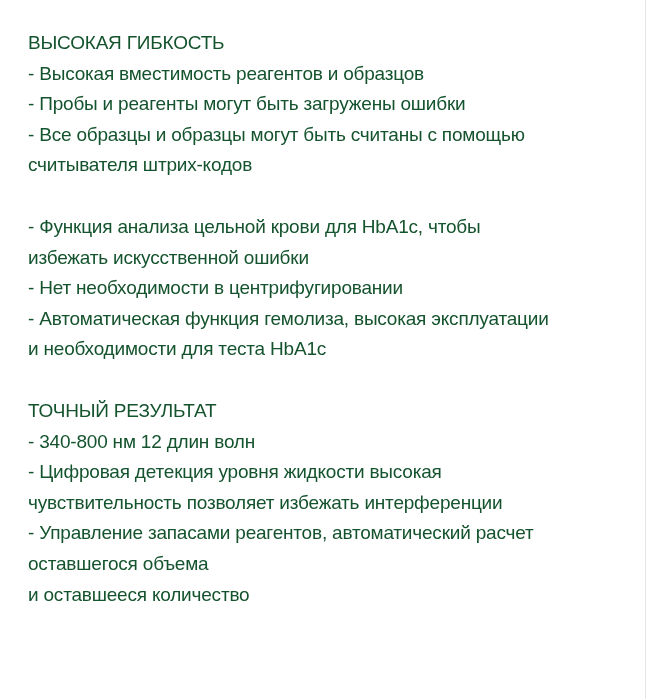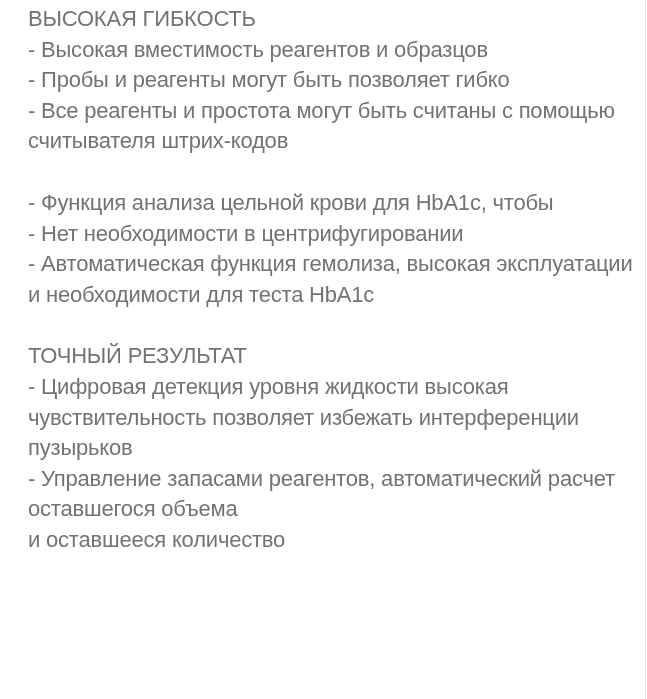--- a/index.html
+++ b/index.html
@@ -7,54 +7,55 @@
     width: 647px; height: 699px; overflow: hidden;
     background: #ffffff;
     position: relative;
     font-family: "Liberation Sans", sans-serif;
   }
   .right-border {
     position: absolute; top: 0; right: 1px; width: 1px; height: 699px;
     background: #e6e6e6;
   }
   .content {
-    position: absolute; left: 28px; top: 4px; width: 600px;
-    color: #737373;
-    font-size: 22px;
+    position: absolute; left: 28px; top: 28px; width: 600px;
+    color: #14532d;
+    font-size: 19px;
     line-height: 30.6px;
     letter-spacing: -0.2px;
   }
   .section { margin: 0 0 31px 0; }
   .line { white-space: nowrap; }
 </style>
 </head>
 <body>
 
 <div class="right-border"></div>
 
 <div class="content">
 
   <div class="section">
     <div class="line">ВЫСОКАЯ ГИБКОСТЬ</div>
     <div class="line">- Высокая вместимость реагентов и образцов</div>
-    <div class="line">- Пробы и реагенты могут быть позволяет гибко</div>
-    <div class="line">- Все реагенты и простота могут быть считаны с помощью</div>
+    <div class="line">- Пробы и реагенты могут быть загружены ошибки</div>
+    <div class="line">- Все образцы и образцы могут быть считаны с помощью</div>
     <div class="line">считывателя штрих-кодов</div>
   </div>
 
   <div class="section">
     <div class="line">- Функция анализа цельной крови для HbA1c, чтобы</div>
+    <div class="line">избежать искусственной ошибки</div>
     <div class="line">- Нет необходимости в центрифугировании</div>
     <div class="line">- Автоматическая функция гемолиза, высокая эксплуатации</div>
     <div class="line">и необходимости для теста HbA1c</div>
   </div>
 
   <div class="section">
     <div class="line">ТОЧНЫЙ РЕЗУЛЬТАТ</div>
+    <div class="line">- 340-800 нм 12 длин волн</div>
     <div class="line">- Цифровая детекция уровня жидкости высокая</div>
     <div class="line">чувствительность позволяет избежать интерференции</div>
-    <div class="line">пузырьков</div>
     <div class="line">- Управление запасами реагентов, автоматический расчет</div>
     <div class="line">оставшегося объема</div>
     <div class="line">и оставшееся количество</div>
   </div>
 
 </div>
 
 </body></html>

